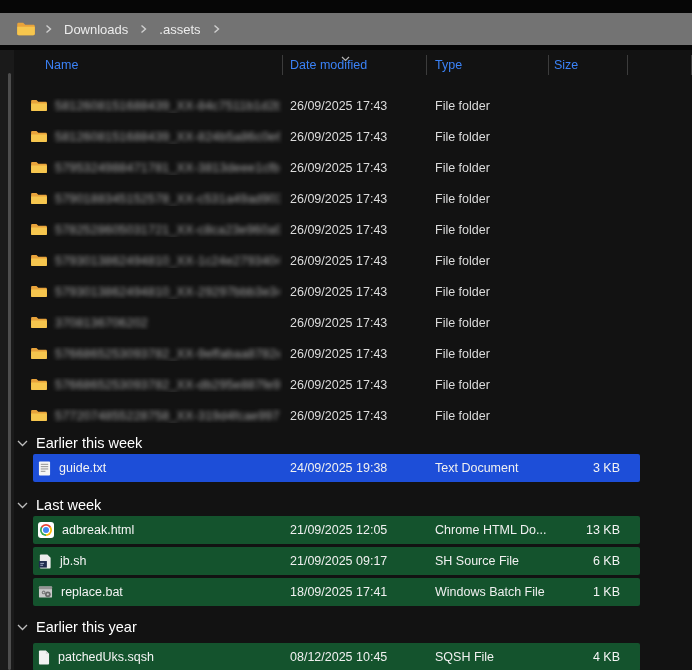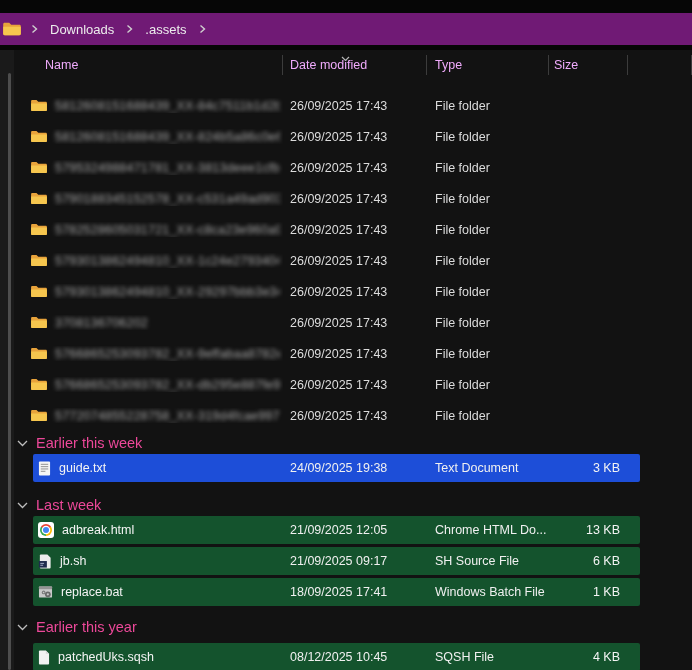--- a/index.html
+++ b/index.html
@@ -7,50 +7,50 @@
   body {
     position:relative; overflow:hidden;
     background:#060606;
     font-family:"Liberation Sans", sans-serif;
     color:#e6e6e6;
     -webkit-font-smoothing:antialiased;
   }
   
   .crumb-bar {
     position:absolute; top:13px; left:0; right:0; height:32px;
-    background:#701a75; display:flex; align-items:center; gap:9px;
-    padding-left:2px; font-size:13px; color:#ececec;
+    background:#737373; display:flex; align-items:center; gap:9px;
+    padding-left:16px; font-size:13px; color:#ececec;
   }
   .crumb-item { cursor:default; padding:2px 3px; border-radius:3px; }
   .chev-r { display:flex; align-items:center; }
   
   .nav-sliver { position:absolute; left:0; top:50px; width:14px; bottom:0; background:#1a1a1a; }
   .nav-scrollbar { position:absolute; left:8px; top:23px; bottom:0; width:3px; background:#4d4d4d; border-radius:2px; }
   
   .content { position:absolute; left:14px; top:50px; right:0; bottom:0; background:#121212; overflow:hidden; }
-  .hdr { display:grid; grid-template-columns:269px 144px 122px 79px 1fr; height:30px; font-size:12.5px; color:#f0abfc; }
+  .hdr { display:grid; grid-template-columns:269px 144px 122px 79px 1fr; height:30px; font-size:12.5px; color:#3b82f6; }
   .hcell { position:relative; display:flex; align-items:center; height:100%; }
   .hcell::after { content:""; position:absolute; right:0; top:5px; height:20px; width:1px; background:#3c3c3c; }
   .hc-name { padding-left:31px; }
   .hc-date { padding-left:7px; }
   .hc-type { padding-left:8px; }
   .hc-size { padding-left:5px; }
   .sort-caret { position:absolute; left:58px; top:1px; }
   
   .folders { margin-top:10px; }
   .row { display:grid; grid-template-columns:269px 144px 122px 79px; align-items:center; font-size:12.5px; }
   .folder-row { height:31px; color:#dcdcdc; }
   .cell-name { display:flex; align-items:center; gap:7px; padding-left:16px; overflow:hidden; white-space:nowrap; }
   .cell-date { padding-left:7px; color:#dcdcdc; }
   .cell-type { padding-left:8px; color:#dcdcdc; }
   .cell-size { text-align:right; }
   .blurred { filter:blur(2.2px); opacity:.78; color:#cfcfcf; letter-spacing:.2px; max-width:225px; overflow:hidden; }
   .folder-svg { flex:0 0 auto; }
   
-  .group-header { display:flex; align-items:center; gap:8px; padding-left:3px; height:20px; font-size:14.5px; color:#ec4899; }
+  .group-header { display:flex; align-items:center; gap:8px; padding-left:3px; height:20px; font-size:14.5px; color:#ffffff; }
   .gh-1 { margin-top:2px; margin-bottom:0; }
   .gh-2 { margin-top:13px;align-items:center; }
   .gh-3 { margin-top:11px; margin-bottom:6px; }
   .file-row {
     width:607px; height:28px; margin:0 0 3px 19px; border-radius:2px;
     background:#14532d; color:#f4f4f4;
     display:grid; grid-template-columns:250px 144px 122px 91px; align-items:center; font-size:12.5px;
   }
   .file-row.focused { background:#1d4ed8; }
   .file-row .cell-name { padding-left:5px; gap:8px; }

